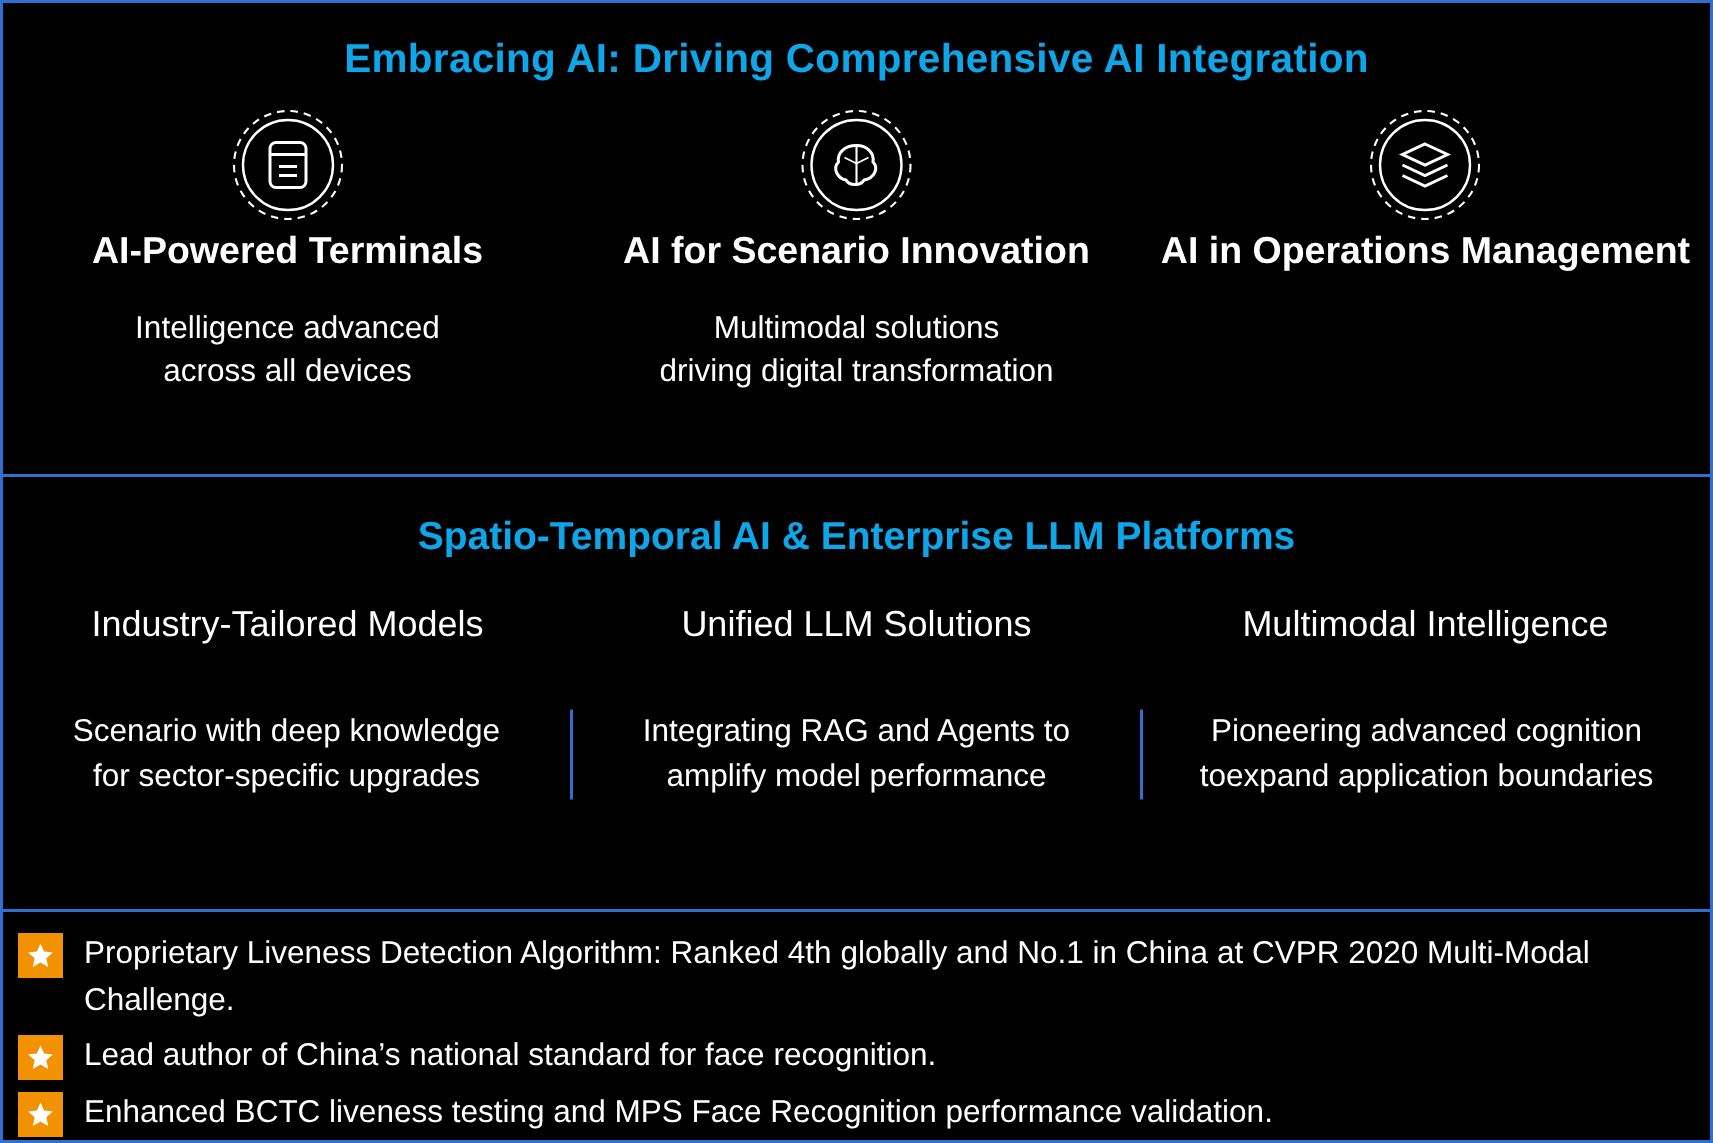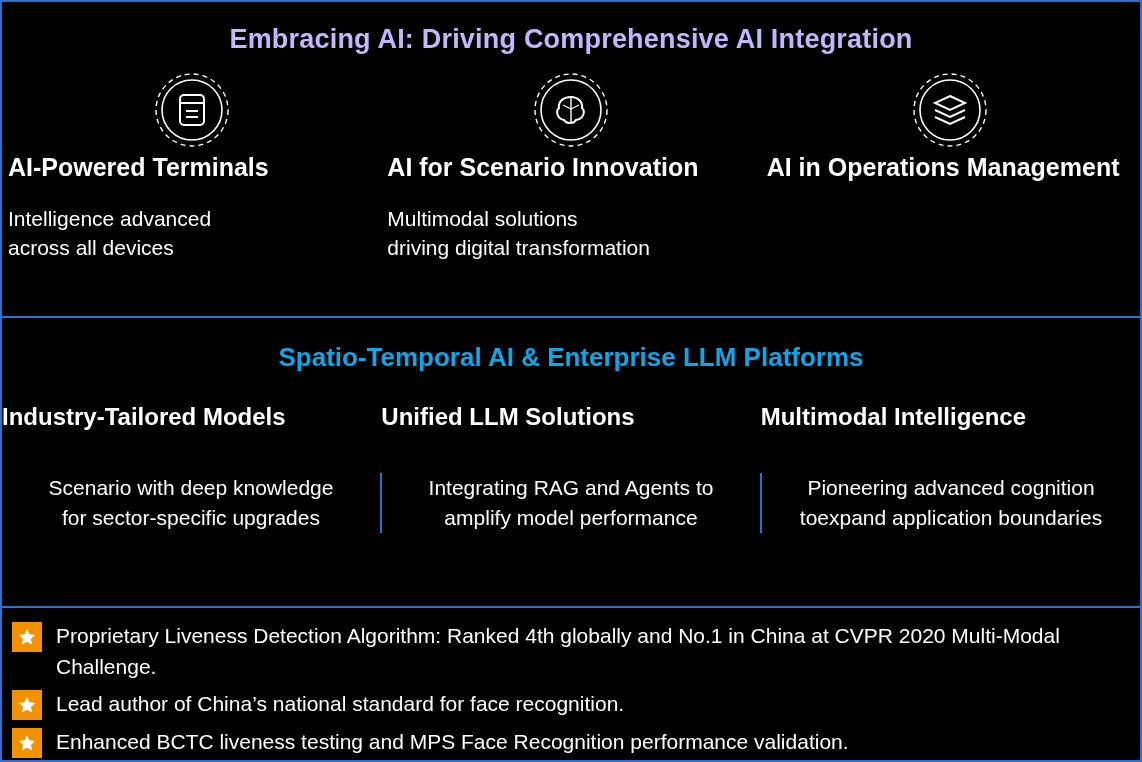--- a/index.html
+++ b/index.html
@@ -23,32 +23,32 @@
   
   .section-one {
     position: relative;
     height: 316px;
     box-sizing: border-box;
     border-bottom: 2px solid #2f6fd0;
     padding-top: 22px;
   }
   .s1-title {
     text-align: center;
-    color: #c4b5fd;
+    color: #0ea5e9;
     font-size: 27px;
     font-weight: bold;
     letter-spacing: 0.2px;
   }
   .s1-cols {
     display: flex;
     margin-top: 18px;
   }
   .s1-col {
     flex: 1;
-    text-align: left;
+    text-align: center;
     padding: 0 6px;
   }
   .icon-wrap {
     height: 74px;
     display: flex;
     align-items: center;
     justify-content: center;
   }
   .s1-heading {
     color: #ffffff;
@@ -77,24 +77,24 @@
     color: #0ea5e9;
     font-size: 26px;
     font-weight: bold;
   }
   .s2-head-row {
     display: flex;
     margin-top: 30px;
   }
   .s2-head {
     flex: 1;
-    text-align: left;
+    text-align: center;
     color: #ffffff;
     font-size: 24px;
-    font-weight: bold;
+    font-weight: normal;
   }
   .s2-desc-row {
     display: flex;
     margin-top: 42px;
   }
   .s2-desc {
     flex: 1;
     text-align: center;
     color: #ffffff;
     font-size: 21px;

